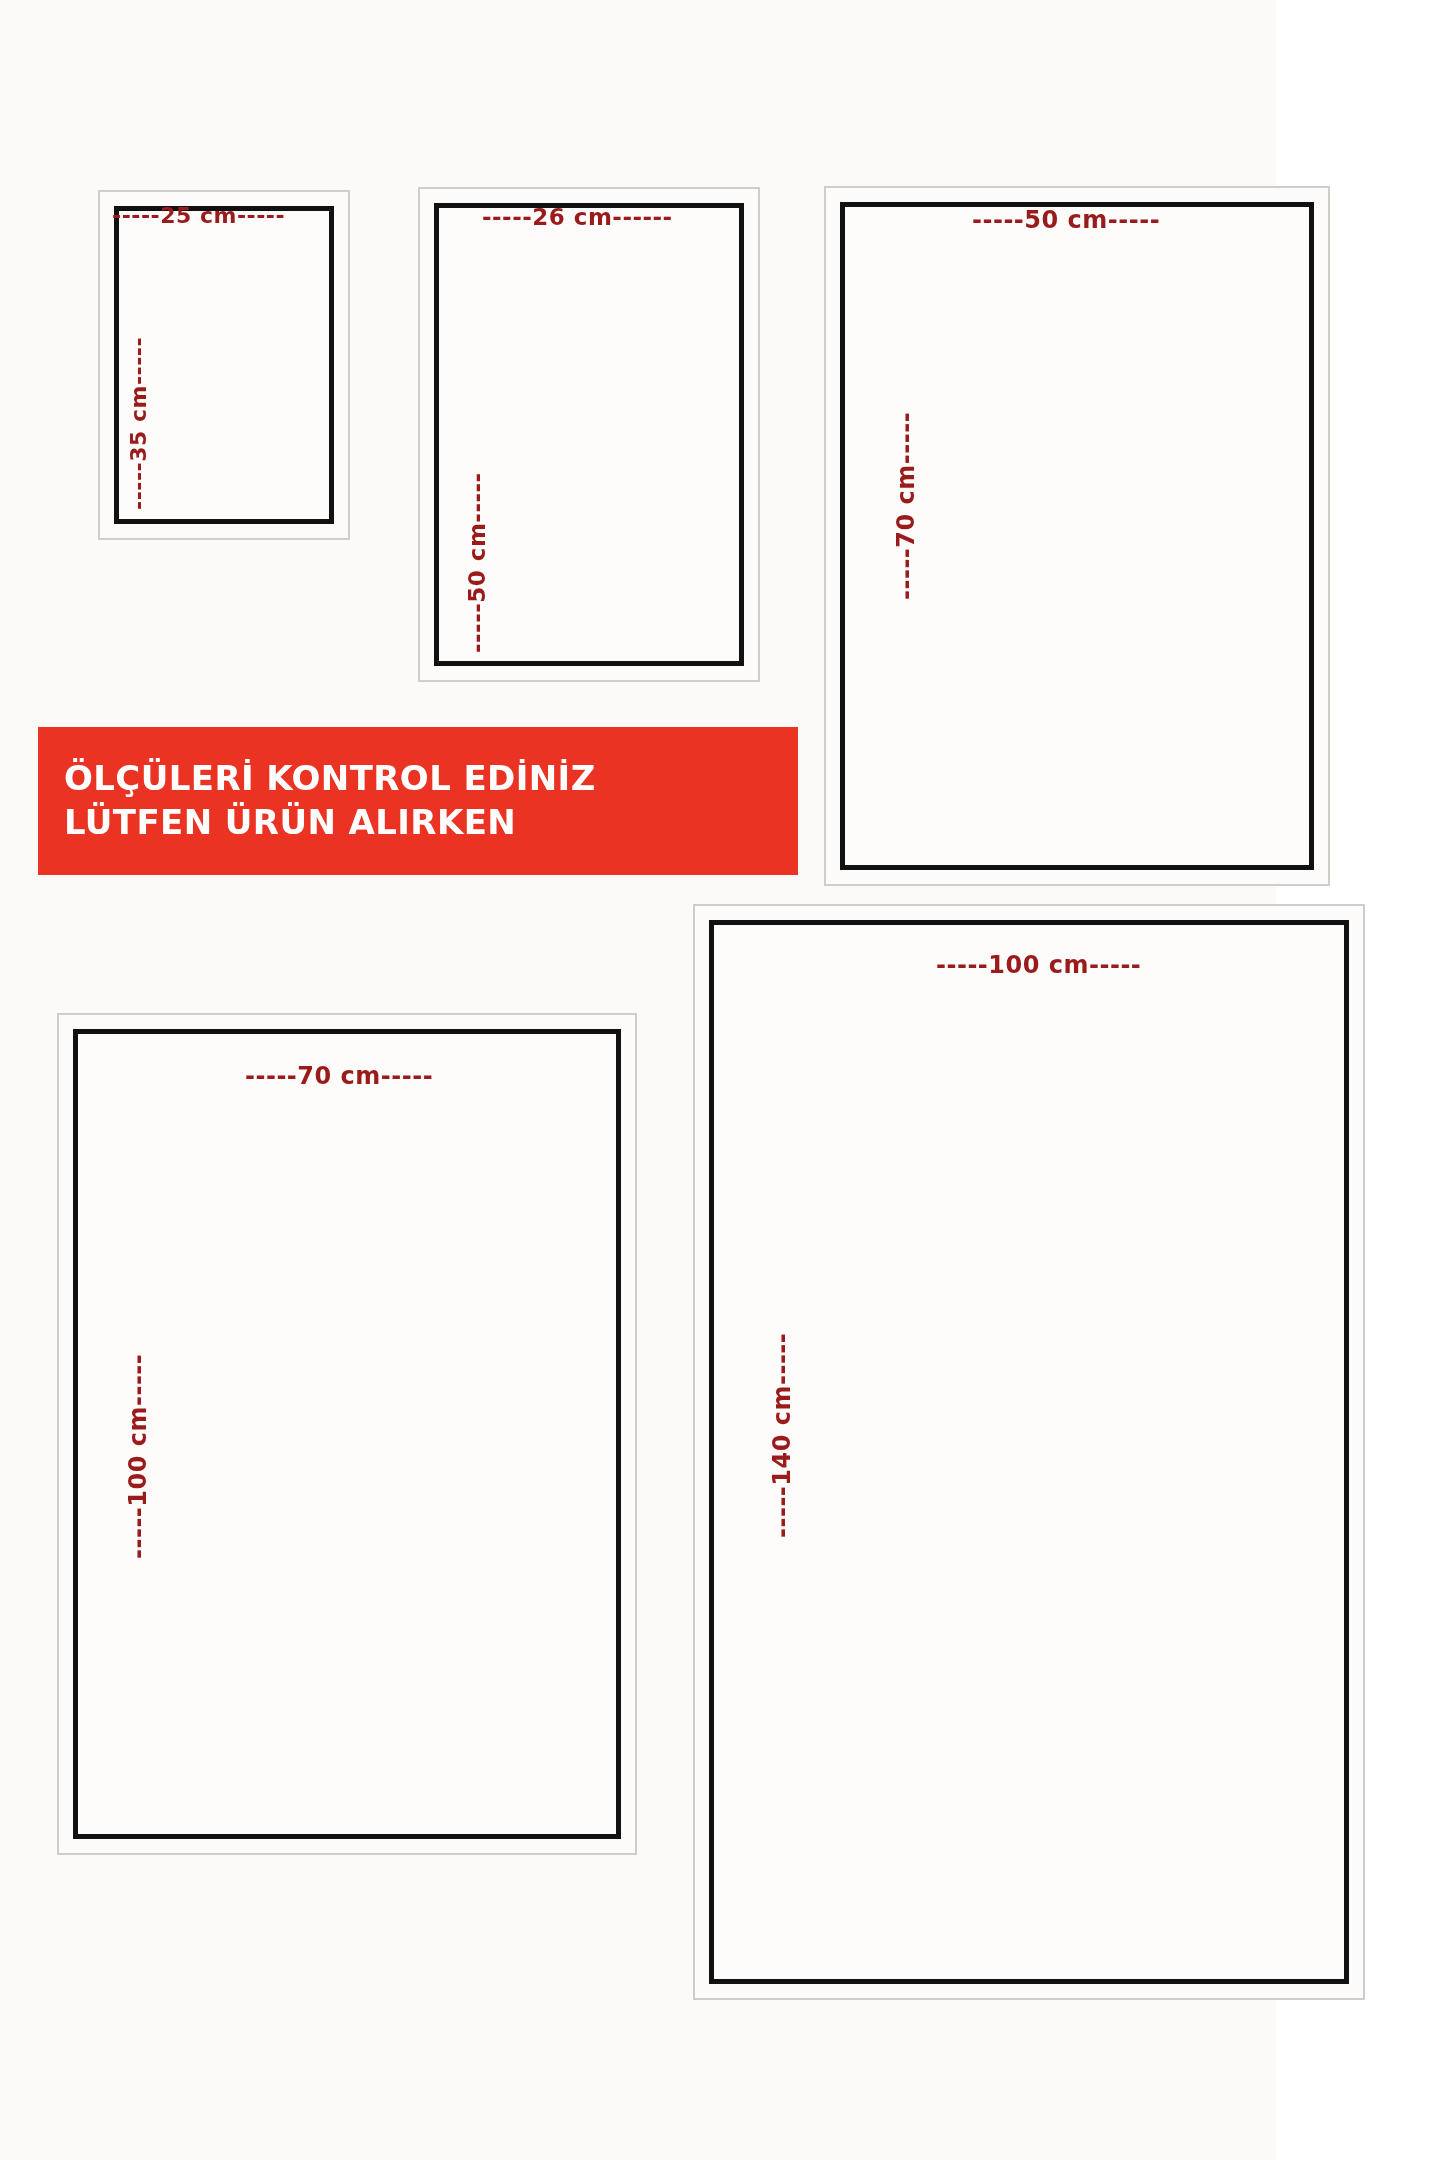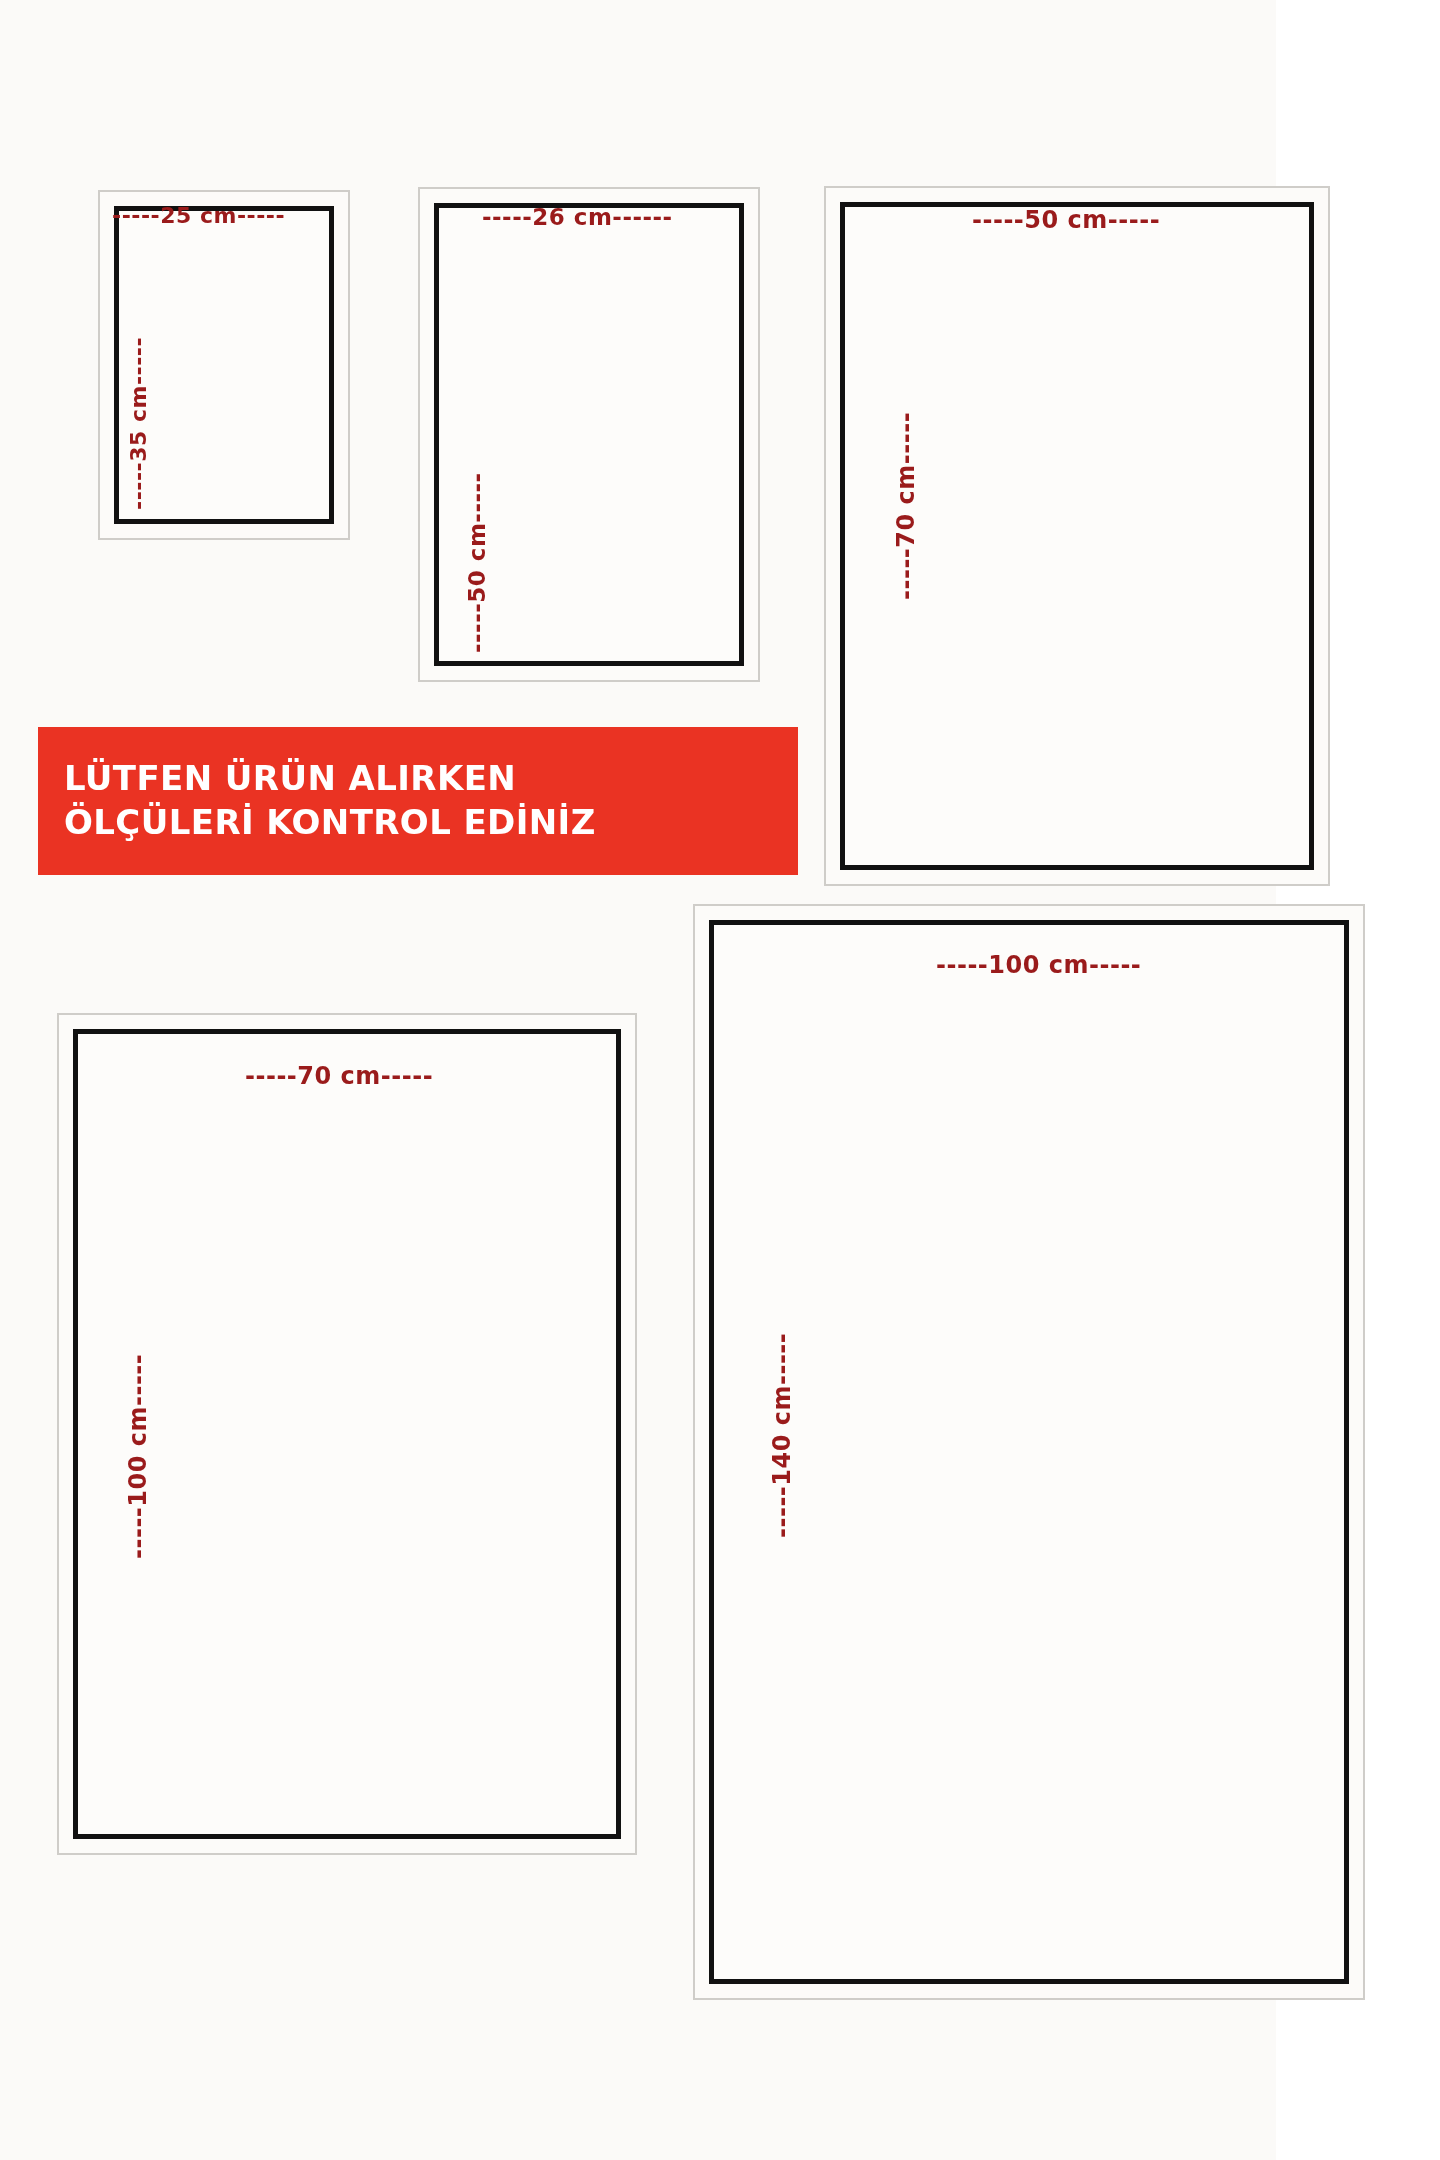--- a/index.html
+++ b/index.html
@@ -89,22 +89,22 @@
   <div class="dim h" style="left:482px; top:204px; font-size:23px;">-----26 cm------</div>
   <div class="dim v" style="left:464px; top:653px; font-size:23px;">-----50 cm-----</div>
 
   <div class="frame" style="left:824px; top:186px; width:506px; height:700px;">
     <div class="inner"></div>
   </div>
   <div class="dim h" style="left:972px; top:206px; font-size:24px;">-----50 cm-----</div>
   <div class="dim v" style="left:892px; top:600px; font-size:24px;">-----70 cm-----</div>
 
   <div class="banner" style="left:38px; top:727px; width:760px; height:148px;">
+    <div class="line">ÖLÇÜLERİ KONTROL EDİNİZ</div>
     <div class="line">LÜTFEN ÜRÜN ALIRKEN</div>
-    <div class="line">ÖLÇÜLERİ KONTROL EDİNİZ</div>
   </div>
 
   <div class="frame" style="left:57px; top:1013px; width:580px; height:842px;">
     <div class="inner"></div>
   </div>
   <div class="dim h" style="left:245px; top:1062px; font-size:24px;">-----70 cm-----</div>
   <div class="dim v" style="left:124px; top:1559px; font-size:24px;">-----100 cm-----</div>
 
   <div class="frame" style="left:693px; top:904px; width:672px; height:1096px;">
     <div class="inner"></div>

